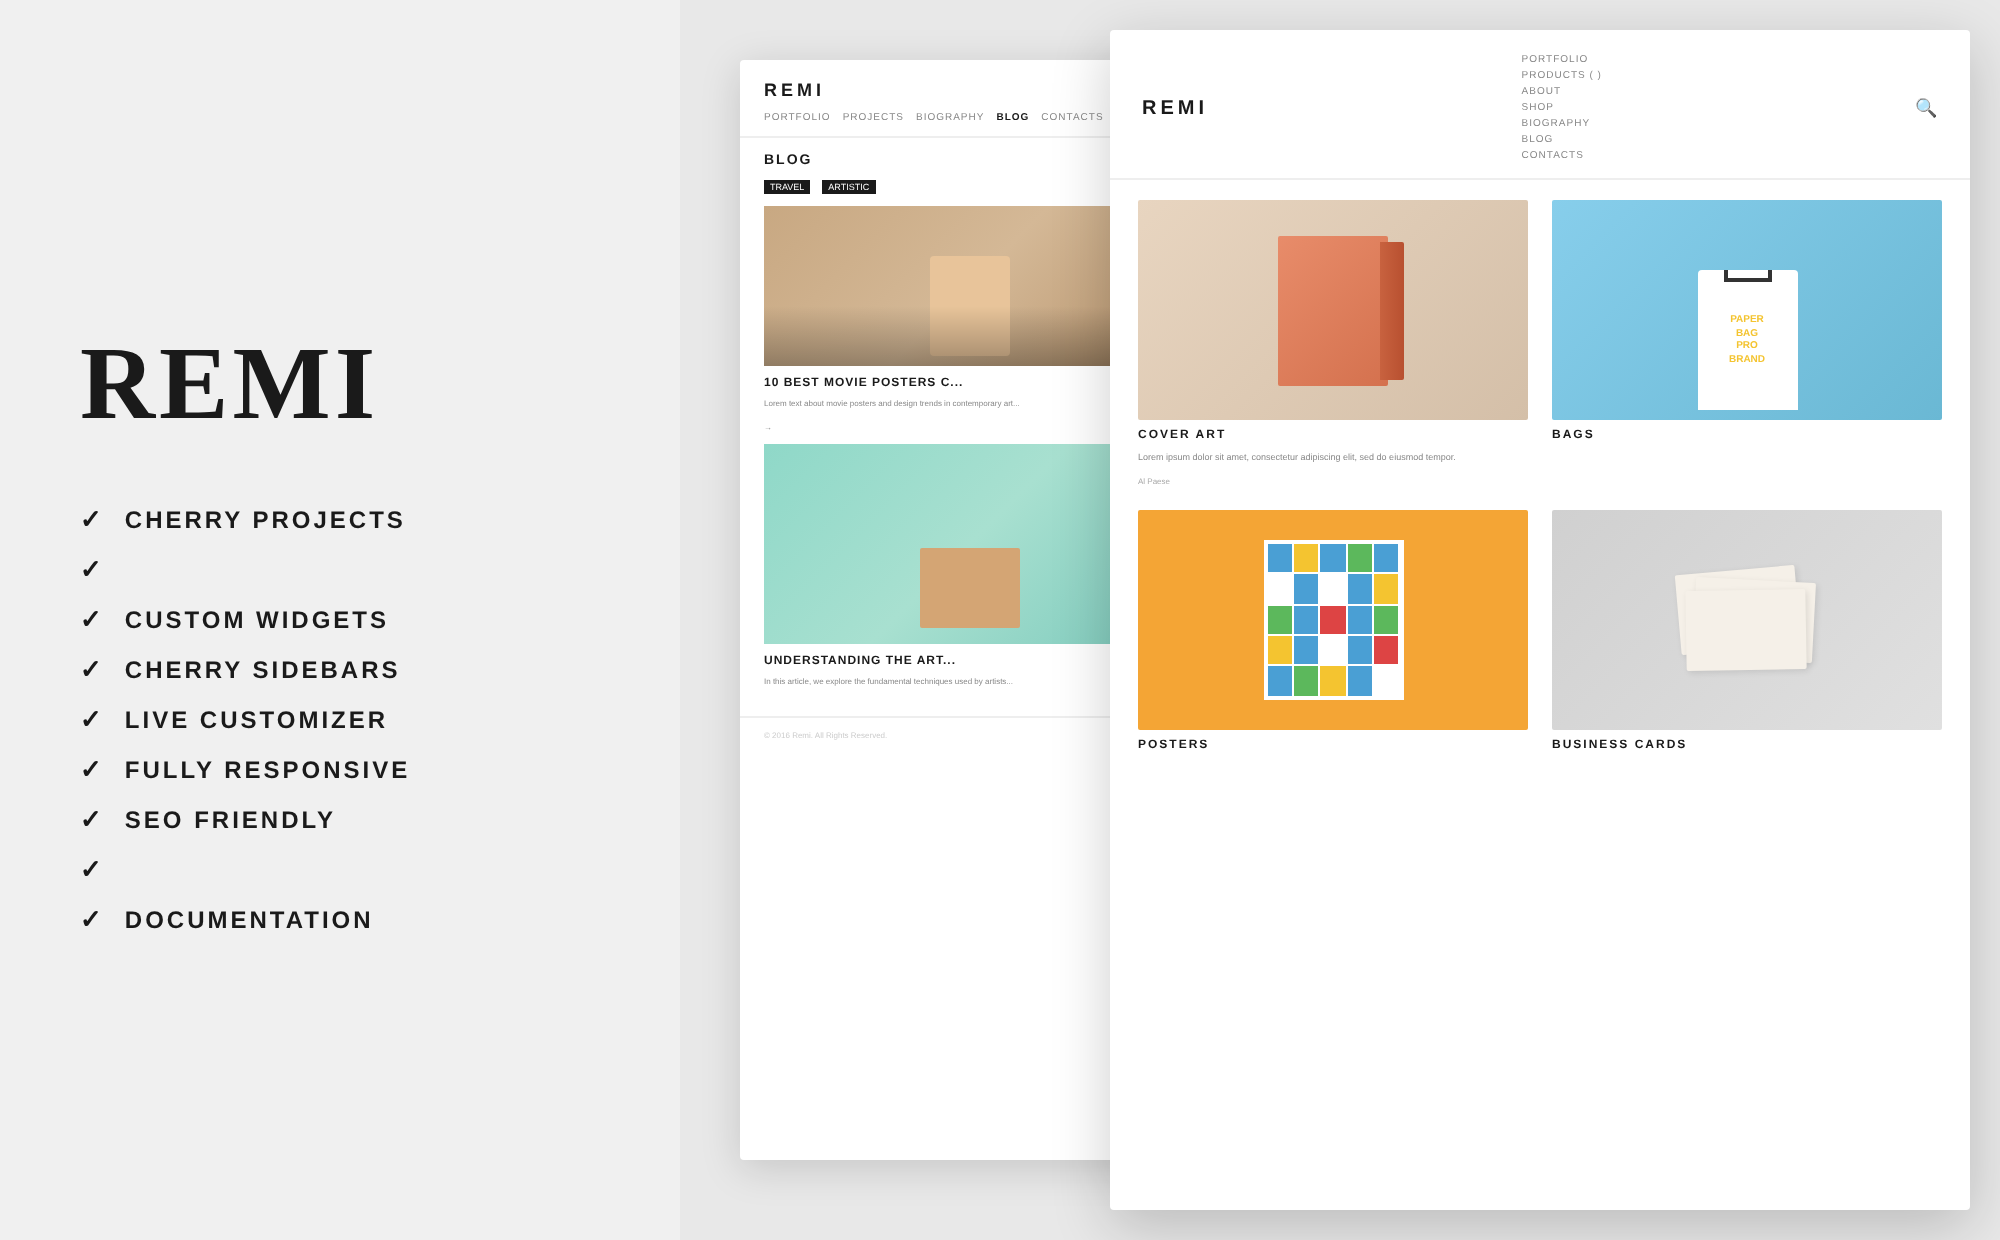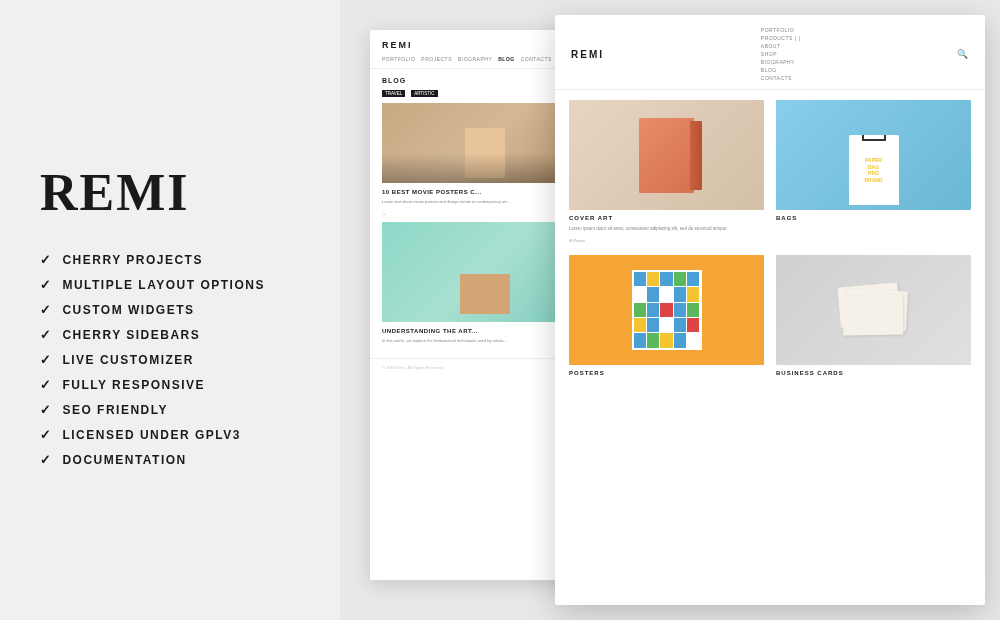--- a/index.html
+++ b/index.html
@@ -439,21 +439,20 @@
 <div class="left-panel">
   <h1 class="brand-title">REMI</h1>
   <ul class="features-list">
 
   <li>
         <span class="check-icon">✓</span>
         <span>CHERRY PROJECTS</span>
       </li>
       <li>
         <span class="check-icon">✓</span>
-        <span>MULTIPLE LAYOUT OPTIONS</span>
       </li>
       <li>
         <span class="check-icon">✓</span>
         <span>CUSTOM WIDGETS</span>
       </li>
       <li>
         <span class="check-icon">✓</span>
         <span>CHERRY SIDEBARS</span>
       </li>
       <li>
@@ -463,21 +462,20 @@
       <li>
         <span class="check-icon">✓</span>
         <span>FULLY RESPONSIVE</span>
       </li>
       <li>
         <span class="check-icon">✓</span>
         <span>SEO FRIENDLY</span>
       </li>
       <li>
         <span class="check-icon">✓</span>
-        <span>LICENSED UNDER GPLV3</span>
       </li>
       <li>
         <span class="check-icon">✓</span>
         <span>DOCUMENTATION</span>
       </li>
     </ul>
 </div>
 
 <div class="right-panel">
 

